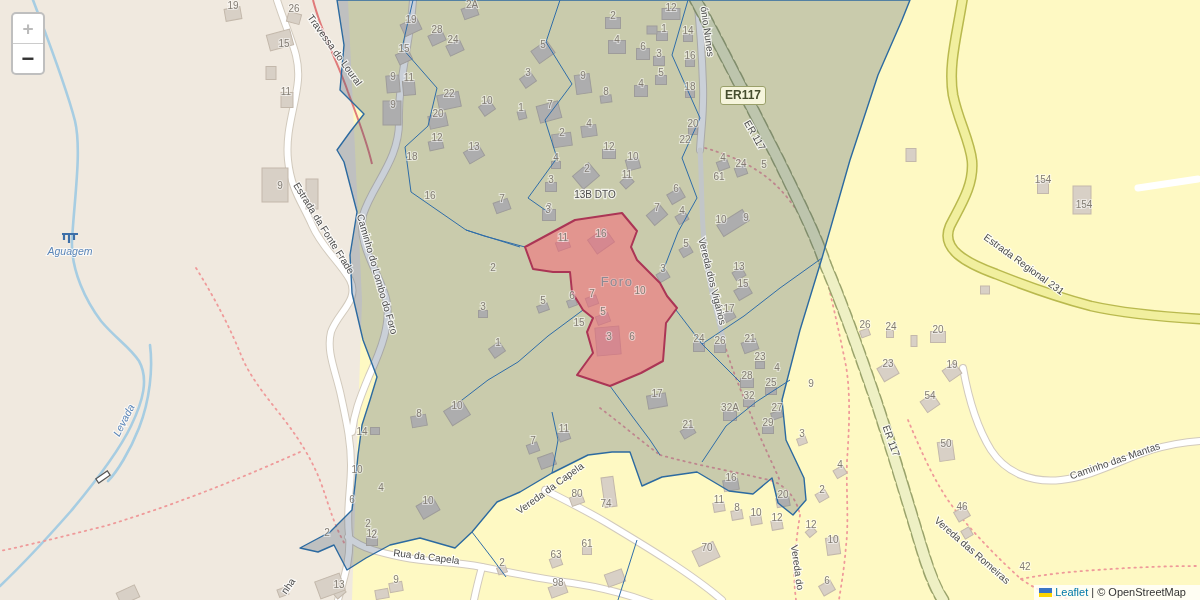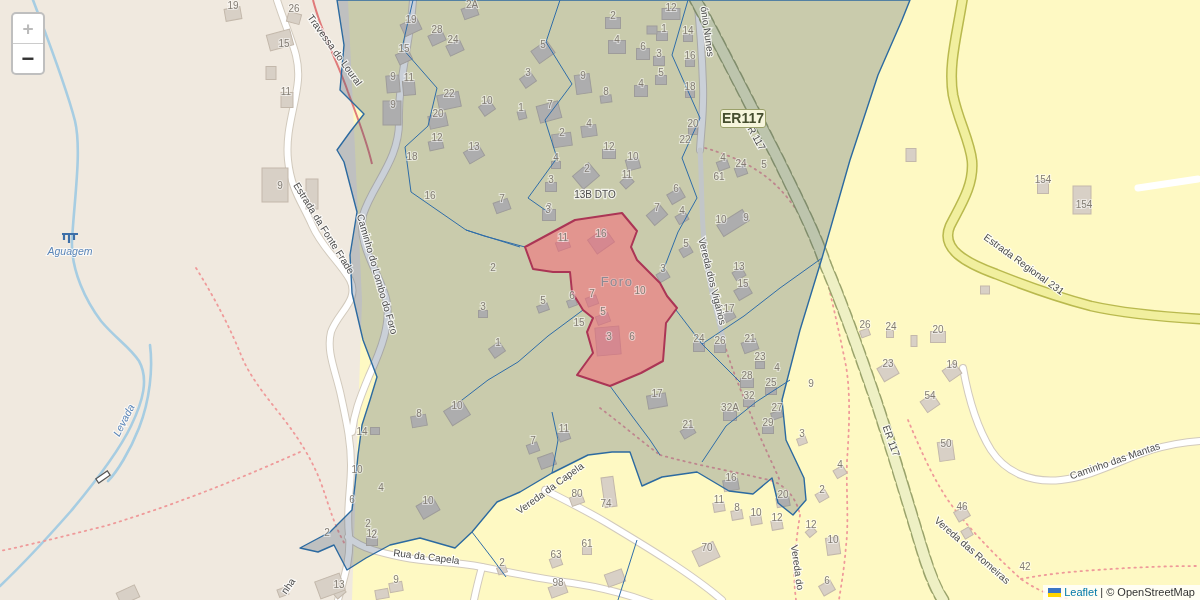--- a/index.html
+++ b/index.html
@@ -13,28 +13,28 @@
   .water-lbl{font-size:10.5px;font-style:italic;fill:#5b86b8;stroke:#ffffff;stroke-width:2.2px;stroke-opacity:.7;paint-order:stroke;}
   .area-lbl{font-size:13px;letter-spacing:1.5px;fill:#8b8b94;stroke:#ffffff;stroke-width:2px;stroke-opacity:.25;paint-order:stroke;}
   
   .zoom-ctl{position:absolute;left:11px;top:12px;width:30px;background:#fff;
             border:2px solid rgba(0,0,0,.25);border-radius:5px;z-index:50;}
   .zoom-btn{width:30px;height:29px;line-height:29px;text-align:center;font-size:19px;
             font-weight:bold;cursor:pointer;user-select:none;}
   .zoom-in{color:#bbb;border-bottom:1px solid #ccc;border-radius:4px 4px 0 0;}
   .zoom-out{color:#333;font-size:22px;border-radius:0 0 4px 4px;}
   .attrib{position:absolute;right:0;bottom:0;background:rgba(255,255,255,.8);
-          font-size:11px;color:#333;padding:1px 5px 2px 5px;z-index:50;white-space:nowrap;margin-top:25px;}
+          font-size:11px;color:#333;padding:1px 14px 2px 5px;z-index:50;white-space:nowrap;margin-top:25px;}
   .attrib a{color:#0078A8;text-decoration:none;}
   .flag{display:inline-block;width:13px;height:9px;vertical-align:-1px;margin-right:3px;}
   .flag .b{height:4.5px;background:#3a75c4;}
   .flag .y{height:4.5px;background:#ffd500;}
-  .er-badge{position:absolute;left:720px;top:109px;width:44px;height:17px;z-index:40;
+  .er-badge{position:absolute;left:720px;top:86px;width:44px;height:17px;z-index:40;
             background:#f6f5dc;border:1.5px solid #9aa06a;border-radius:3px;
-            font-size:14px;font-weight:bold;color:#454d2e;text-align:center;line-height:17px;}
+            font-size:12px;font-weight:bold;color:#454d2e;text-align:center;line-height:17px;}
 </style>
 </head>
 <body>
 
 <div id="map">
 
   <svg id="basemap" width="1200" height="600" viewBox="0 0 1200 600">
 
     <g id="g-land">
       <path d="M 0,0 L 348,0 362,300 352,600 0,600 Z" fill="#f0e9df"></path>

